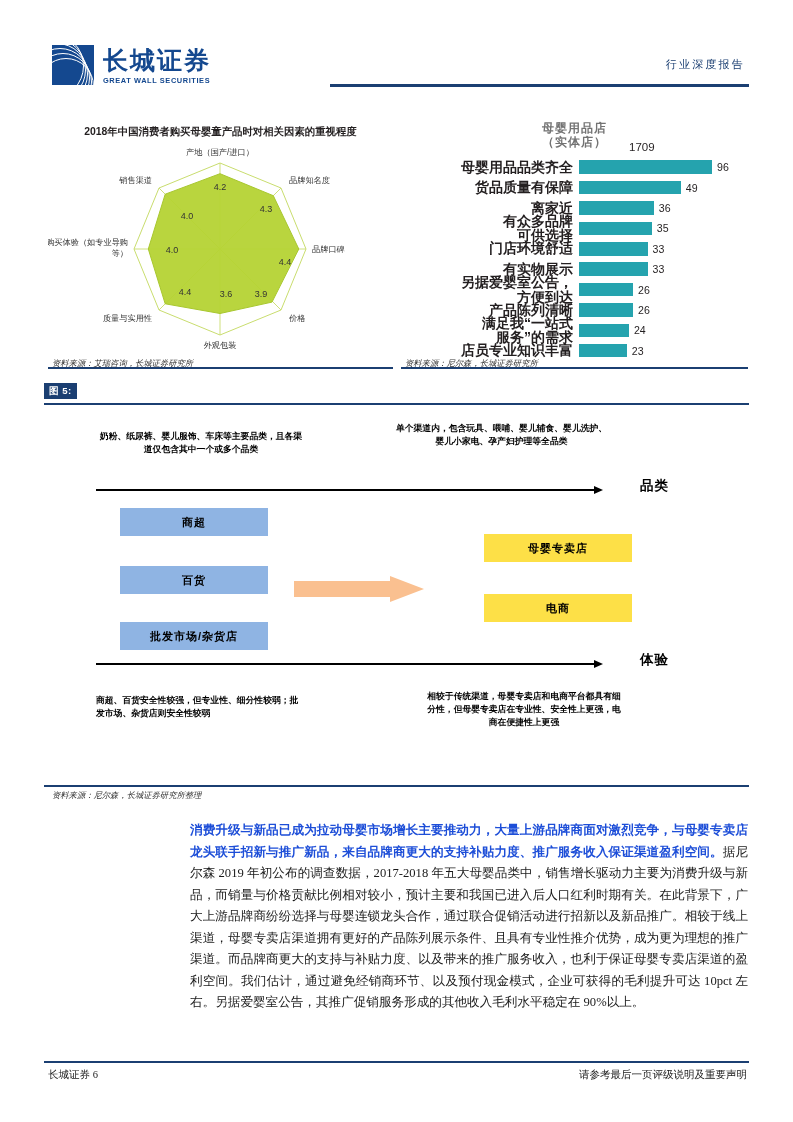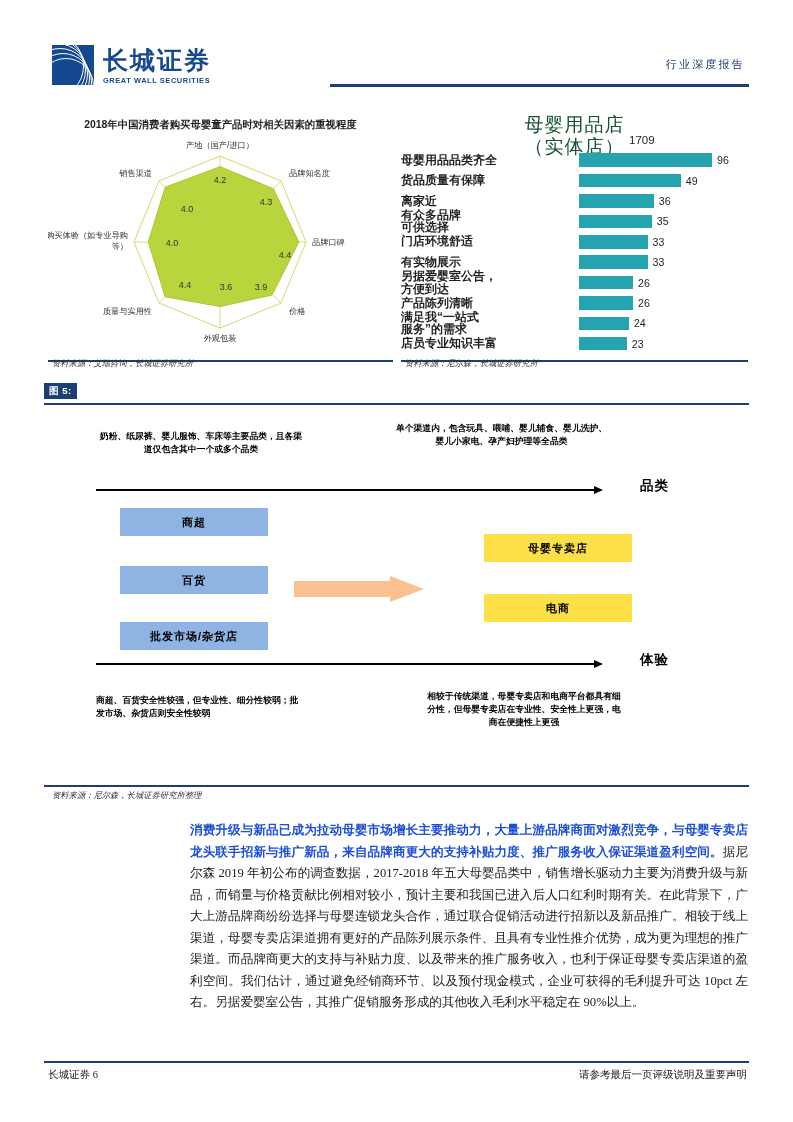--- a/index.html
+++ b/index.html
@@ -17,43 +17,43 @@
   .logo-mark .arc{position:absolute;border:1.1px solid #ffffff;border-radius:50%;}
   .logo-text{margin-left:9px;}
   .logo-cn{font-family:"Liberation Serif",serif;font-size:25px;font-weight:700;color:#14488f;letter-spacing:2px;line-height:1;}
   .logo-en{font-family:"Liberation Sans",sans-serif;font-size:7.4px;font-weight:700;color:#14488f;letter-spacing:0.6px;margin-top:3px;}
   .hdr-right{position:absolute;right:48px;top:57px;font-family:"Liberation Serif",serif;
     font-size:11px;color:#1b3f72;letter-spacing:2.2px;}
   .hdr-rule{position:absolute;left:330px;right:44px;top:84px;height:2.6px;background:#1b3f72;}
 
   
   .fig-row{position:absolute;left:48px;top:104px;width:700px;height:258px;}
-  .panel{position:absolute;top:6px;height:252px;}
+  .panel{position:absolute;top:13px;height:252px;}
   .panel-l{left:0;width:345px;}
   .panel-r{left:353px;width:347px;}
   .panel-rule{position:absolute;left:0;bottom:0;height:2.2px;background:#1b3f72;}
   .panel-l .panel-rule{width:345px;}
   .panel-r .panel-rule{width:347px;}
 
   
   .radar-title{position:absolute;left:0;top:8px;width:345px;text-align:center;
     font-family:"Liberation Sans",sans-serif;font-size:10.4px;font-weight:700;color:#231f20;}
   .radar-wrap{position:absolute;left:0;top:24px;width:345px;height:222px;}
   .radar-wrap svg{display:block;}
 
   
   .bar-title{position:absolute;left:0;top:4px;width:347px;text-align:center;}
-  .bar-title .t1,.bar-title .t2{font-family:"Liberation Sans",sans-serif;font-size:19px;
-    font-weight:400;color:#14532d;line-height:1.18;letter-spacing:1px;display:block;}
+  .bar-title .t1,.bar-title .t2{font-family:"Liberation Sans",sans-serif;font-size:12px;
+    font-weight:700;color:#737373;line-height:1.18;letter-spacing:1px;display:block;}
   .bar-total{position:absolute;left:228px;top:24px;font-family:"Liberation Sans",sans-serif;
     font-size:11.5px;color:#231f20;}
   .bars{position:absolute;left:0;top:40px;width:347px;}
   .brow{display:flex;align-items:center;height:20.4px;}
-  .blabel{width:172px;padding-right:6px;font-family:"Liberation Sans",sans-serif;
-    font-size:12px;font-weight:700;color:#231f20;line-height:1.05;}
+  .blabel{width:172px;text-align:right;padding-right:6px;font-family:"Liberation Sans",sans-serif;
+    font-size:14px;font-weight:700;color:#231f20;line-height:1.05;}
   .blabel span{display:block;}
   .bbar{height:13.5px;background:#25a3ae;}
   .bval{margin-left:5px;font-family:"Liberation Sans",sans-serif;font-size:10.6px;color:#231f20;}
 
   .src{position:absolute;font-family:"Liberation Serif",serif;font-style:italic;
     font-size:8.3px;color:#333;}
   .src-l{left:52px;top:358px;}
   .src-r{left:405px;top:358px;}
 
   

